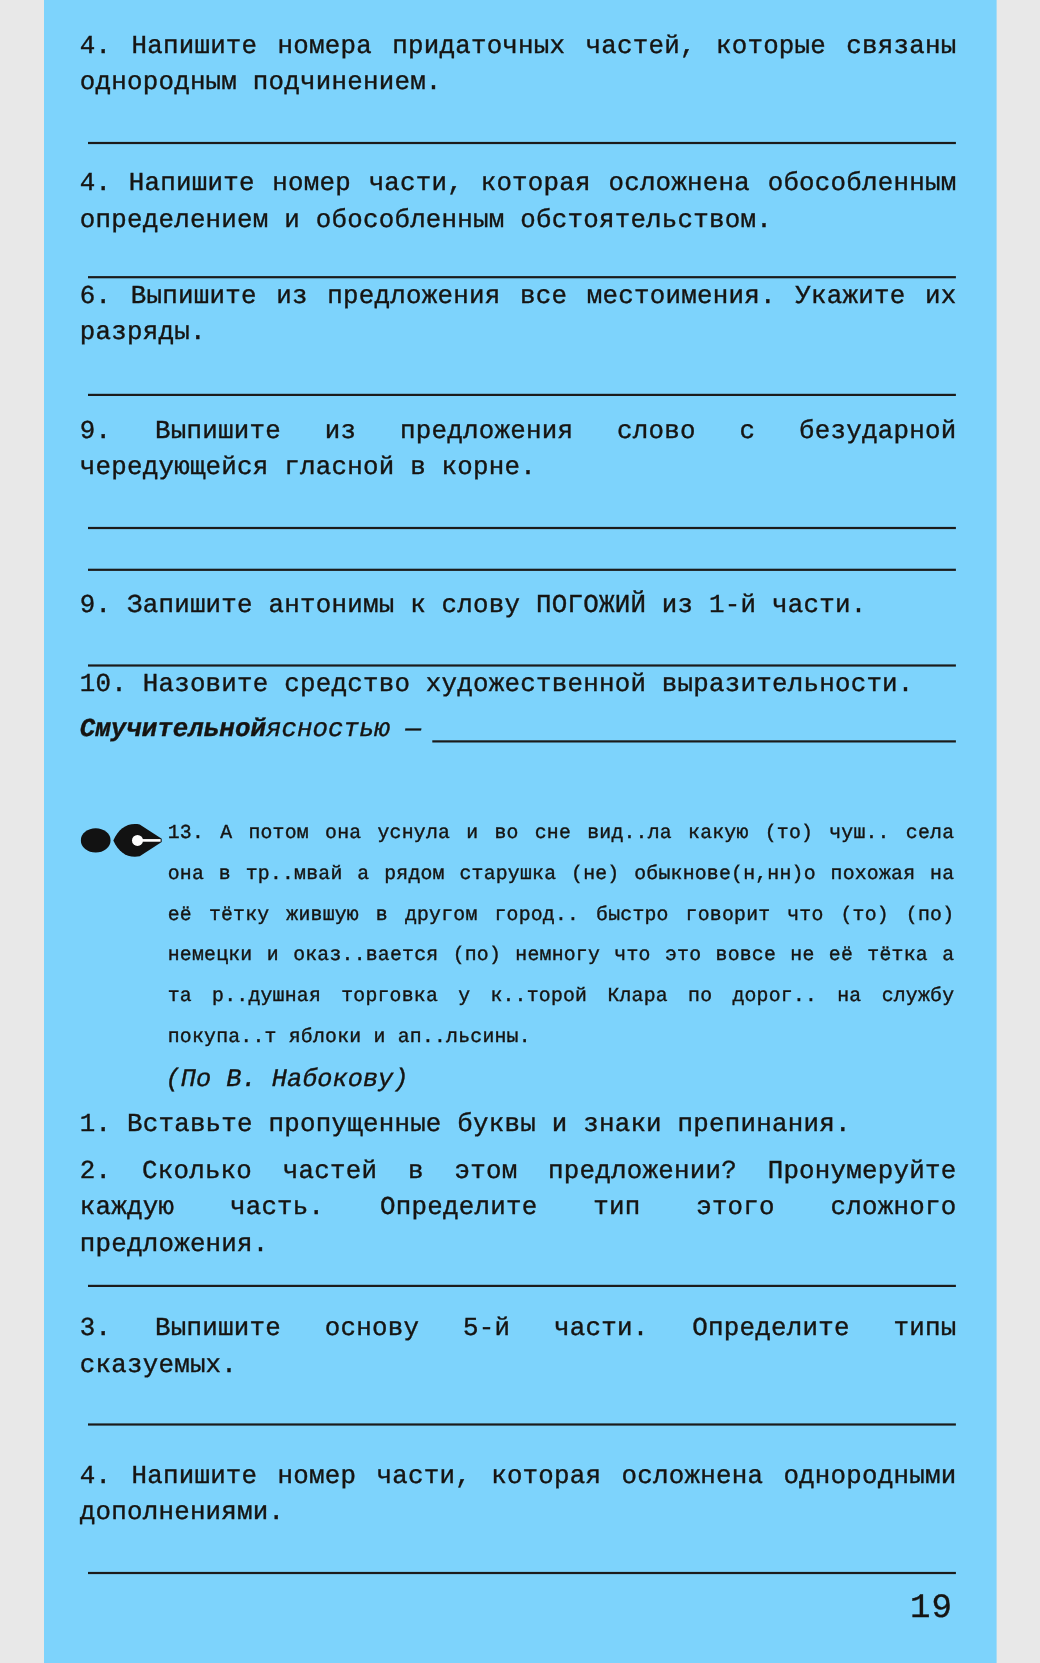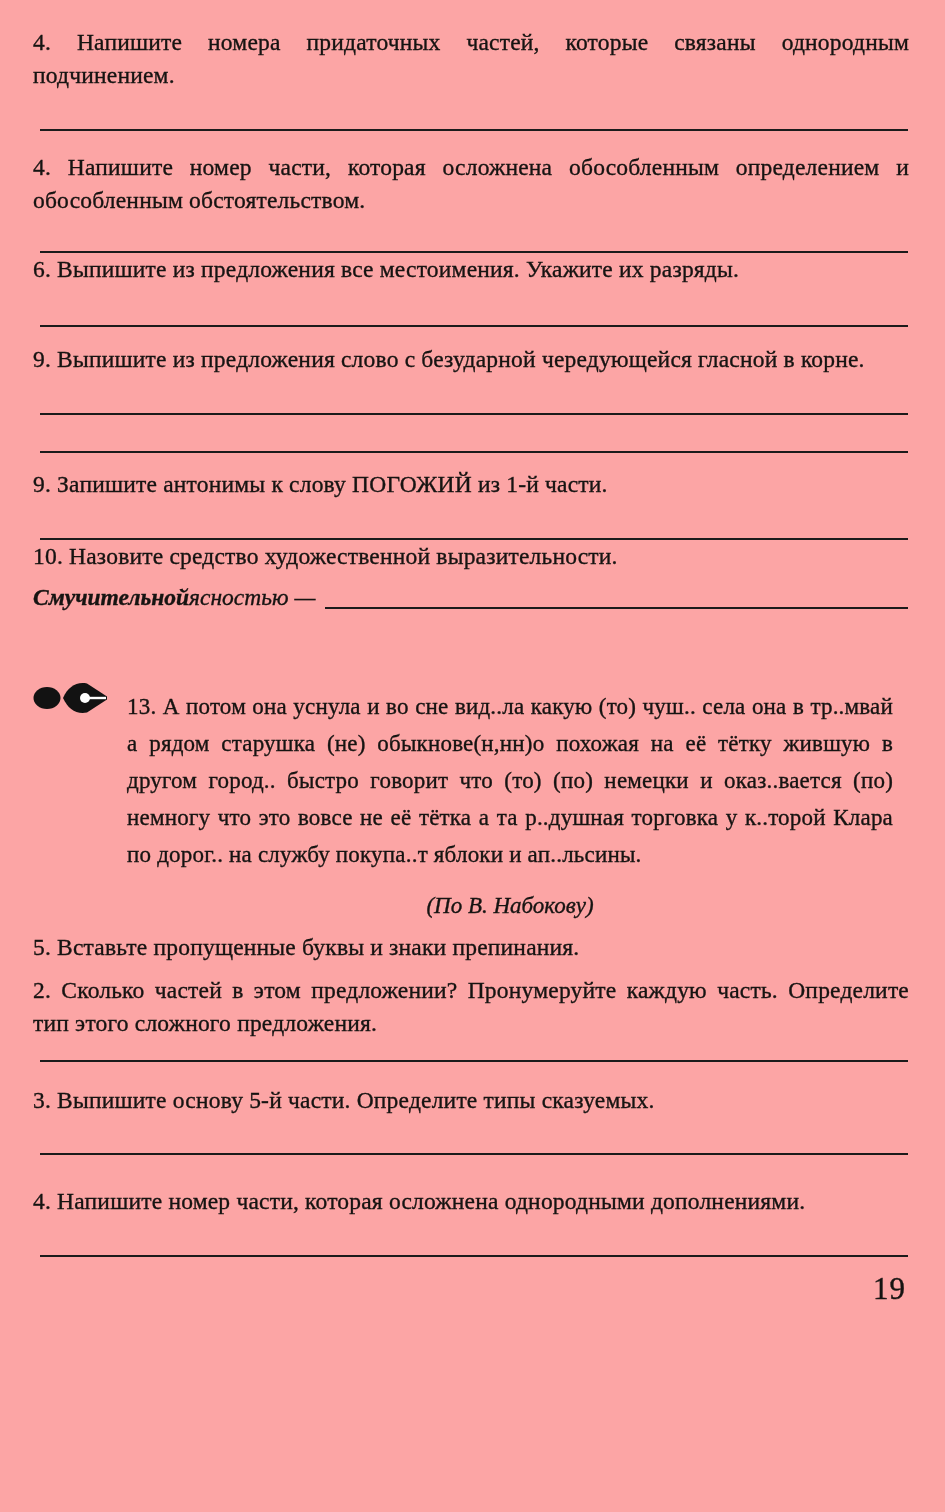--- a/index.html
+++ b/index.html
@@ -2,26 +2,26 @@
 <html><head>
 <meta charset="utf-8">
 <style>
   html, body {
     margin: 0;
     padding: 0;
     background: #e8e8e8;
   }
   .page {
     position: relative;
-    width: 945px;
+    width: 866px;
     height: 1512px;
     margin: 0 auto;
-    background: #fca5a5;
+    background: #7dd3fc;
     color: #161412;
-    font-family: Liberation Serif, serif;
+    font-family: Liberation Mono, monospace;
     box-sizing: border-box;
     padding: 26px 36px 0 33px;
     overflow: hidden;
     -webkit-text-stroke: 0.35px #161412;
   }
   .q {
     font-size: 23.5px;
     line-height: 33px;
     margin: 0;
     text-align: justify;
@@ -52,31 +52,31 @@
     display: flex;
     margin-top: 58px;
   }
   .ex13-iconbox {
     flex: 0 0 78px;
     width: 78px;
     padding-top: 5px;
   }
   .ex13-body { flex: 1; }
   .ex13-para {
-    font-size: 23px;
+    font-size: 18px;
     line-height: 37px;
-    margin: 16px;
+    margin: 2px;
     text-align: justify;
     letter-spacing: 0.2px;
   }
   .attrib {
     font-size: 23px;
     line-height: 34px;
     font-style: italic;
-    text-align: center;
+    text-align: left;
     margin: 2px 0 0 0;
   }
   .pageno {
     font-size: 31px;
     text-align: right;
     margin-top: 14px;
     padding-right: 3px;
     letter-spacing: 1px;
   }
   
@@ -132,21 +132,21 @@
         <circle cx="52" cy="21" r="5" fill="#fefefe"></circle>
         <rect x="56" y="19.8" width="17" height="2.4" fill="#fefefe"></rect>
       </svg>
     </div>
     <div class="ex13-body">
       <p class="ex13-para">13. А потом она уснула и во сне вид..ла какую (то) чуш.. села она в тр..мвай а рядом старушка (не) обыкнове(н,нн)о похожая на её тётку жившую в другом город.. быстро говорит что (то) (по) немецки и оказ..вается (по) немногу что это вовсе не её тётка а та р..душная торговка у к..торой Клара по дорог.. на службу покупа..т яблоки и ап..льсины.</p>
       <p class="attrib">(По В. Набокову)</p>
     </div>
   </div>
 
-  <p class="q mt8">5. Вставьте пропущенные буквы и знаки препинания.</p>
+  <p class="q mt8">1. Вставьте пропущенные буквы и знаки препинания.</p>
 
   <p class="q mt10">2. Сколько частей в этом предложении? Пронумеруйте каждую часть. Определите тип этого сложного предложения.</p>
   <div class="rule mt20"></div>
 
   <p class="q mt22">3. Выпишите основу 5-й части. Определите типы сказуемых.</p>
   <div class="rule mt36"></div>
 
   <p class="q mt30">4. Напишите номер части, которая осложнена однородными дополнениями.</p>
   <div class="rule mt37"></div>
 

